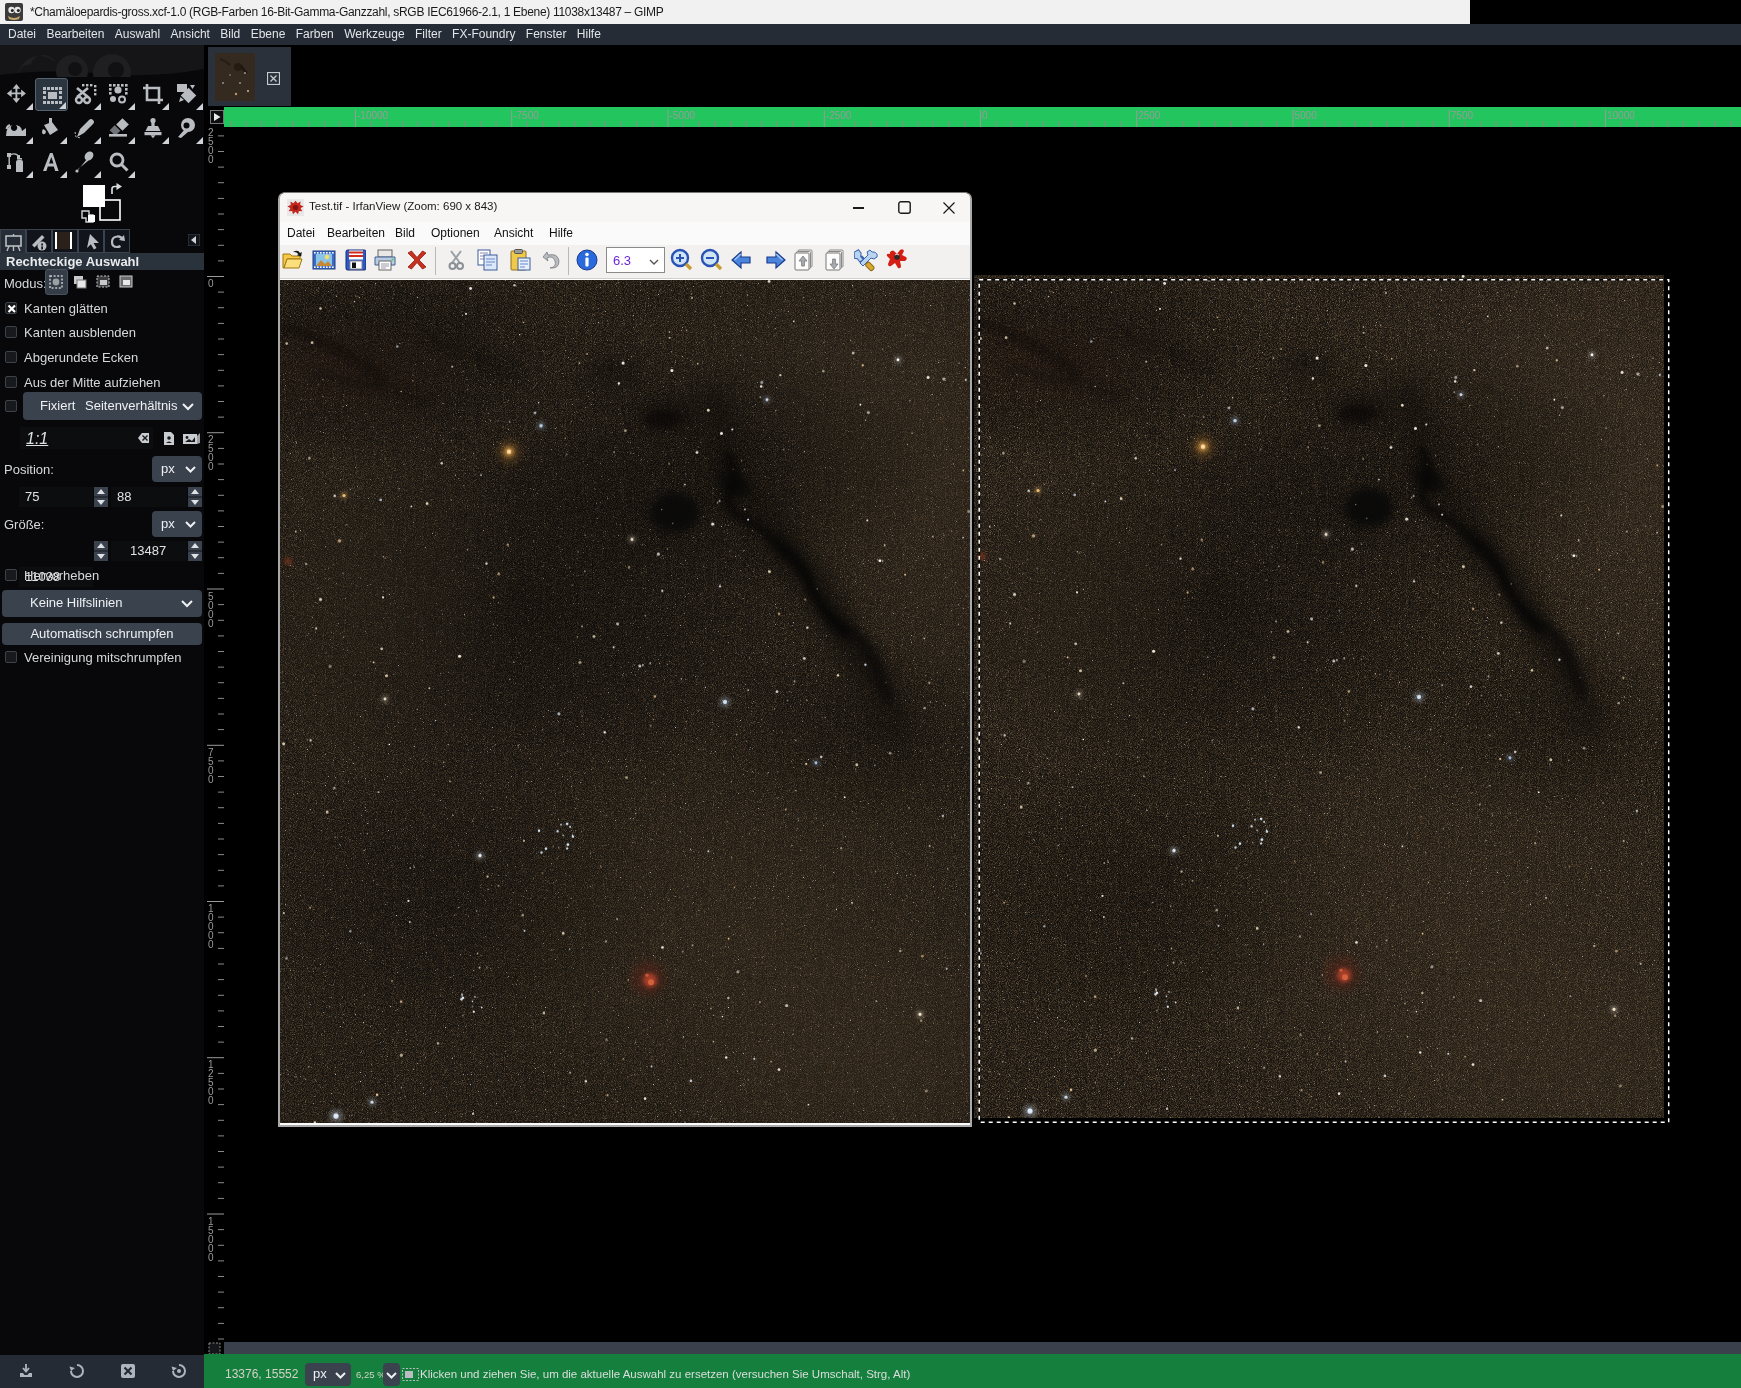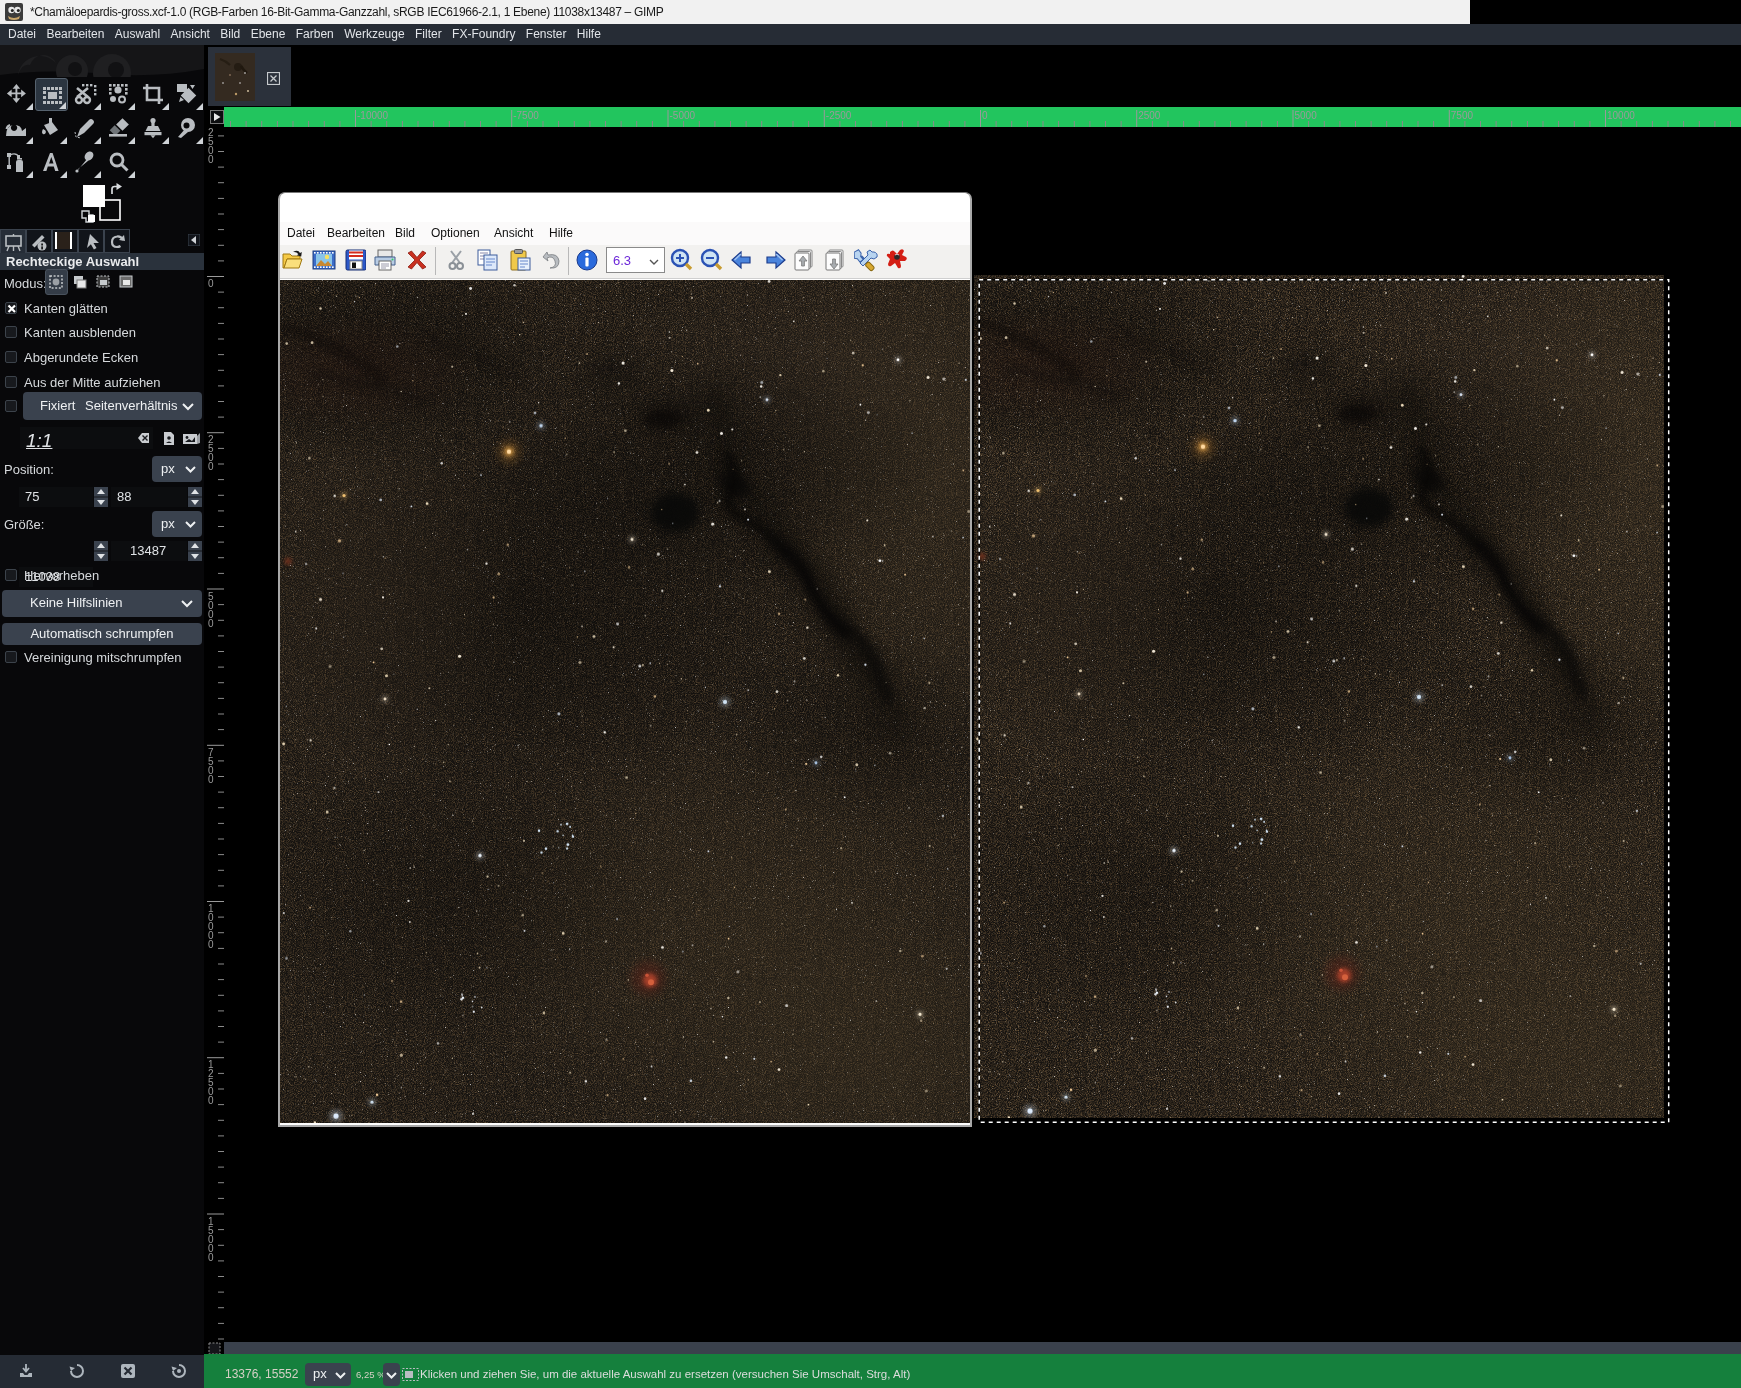--- a/index.html
+++ b/index.html
@@ -341,21 +341,21 @@
     <div class="cb" style="left:5px;top:376px"></div>
     <span class="lbl" style="left:24px;top:375px">Aus der Mitte aufziehen</span>
     <div class="cb" style="left:5px;top:400px"></div>
     <div class="btn" style="left:23px;top:392px;width:179px;height:28px">
       <span style="position:absolute;left:17px;top:6px">Fixiert</span>
       <span style="position:absolute;left:62px;top:6px">Seitenverhältnis</span>
       <svg width="12" height="8" style="position:absolute;right:8px;top:11px">
         <path d="M1 1 l5 5 5-5" stroke="#eef0f2" stroke-width="2" fill="none"></path>
       </svg>
     </div>
-    <div class="entry" style="left:20px;top:427px;width:133px;height:22px;font-style:italic;font-size:19px">
+    <div class="entry" style="left:20px;top:427px;width:133px;height:22px;font-style:italic;font-size:16px">
       <span style="position:absolute;left:6px;top:3px;text-decoration:underline">1:1</span>
       <svg width="15" height="12" style="position:absolute;right:4px;top:5px">
         <path d="M4 6 L8 1 h7 v10 h-7 z" fill="#c9ccd0"></path>
         <path d="M8.5 3.5 l5 5 m0 -5 l-5 5" stroke="#17191d" stroke-width="1.4"></path>
       </svg>
     </div>
     <svg width="14" height="15" style="position:absolute;left:162px;top:431px">
       <path d="M2 1 h7 l3 3 v10 h-10 z" fill="#c9ccd0"></path>
       <circle cx="7" cy="7" r="1.8" fill="#17191d"></circle>
       <path d="M4 12 q3 -3 6 0 z" fill="#17191d"></path>
@@ -1323,20 +1323,35 @@
       <circle cx="105" cy="420" r="1.5" fill="#e8d8c0"></circle>
       <circle cx="487" cy="120" r="3.6" fill="#d0dcEC" opacity="0.3" filter="url(#blur2R)"></circle>
       <circle cx="487" cy="120" r="1.4" fill="#d0dcEC"></circle>
     </g>
   </svg>
 <svg class="abs" style="left:974px;top:274px" width="697" height="851">
 <rect x="5.2" y="5.8" width="689.5" height="842.5" fill="none" stroke="#000" stroke-width="1.5"></rect>
 <rect x="5.2" y="5.8" width="689.5" height="842.5" fill="none" stroke="#fff" stroke-width="1.5" stroke-dasharray="4 4"></rect>
 </svg>
 <div class="abs" id="iv">
+    <div class="abs" id="ivtitle">
+<svg width="17" height="17" style="position:absolute;left:7px;top:6px" viewBox="0 0 20 20">
+<rect x="0" y="0" width="20" height="20" fill="#e8e8e8"></rect>
+<path d="M10 2 l2.5 3 3.5 -2 -0.5 4 4 1.5 -3.5 2.5 2 3.5 -4 -0.5 -1 4 -3 -3 -3 3 -1 -4 -4 0.5 2 -3.5 L0.5 8.5 4.5 7 4 3 l3.5 2 z" fill="#c2281e"></path>
+<circle cx="10" cy="10" r="3" fill="#801512"></circle>
+      </svg>
+<span style="position:absolute;left:29px;top:7px">Test.tif - IrfanView (Zoom: 690 x 843)</span>
+<div style="position:absolute;left:573px;top:14px;width:11px;height:1.6px;background:#1a1a1a"></div>
+<svg width="13" height="13" style="position:absolute;left:618px;top:8px">
+        <rect x="0.8" y="0.8" width="11.4" height="11.4" fill="none" stroke="#1a1a1a" stroke-width="1.4" rx="2"></rect>
+      </svg>
+<svg width="12" height="12" style="position:absolute;left:663px;top:9px">
+        <path d="M0.5 0.5 L11.5 11.5 M11.5 0.5 L0.5 11.5" stroke="#1a1a1a" stroke-width="1.2"></path>
+      </svg>
+</div>
     <div class="abs" id="ivmenu">
       <span style="position:absolute;left:7px">Datei</span>
       <span style="position:absolute;left:47px">Bearbeiten</span>
       <span style="position:absolute;left:115px">Bild</span>
       <span style="position:absolute;left:151px">Optionen</span>
       <span style="position:absolute;left:214px">Ansicht</span>
       <span style="position:absolute;left:269px">Hilfe</span>
     </div>
     <div class="abs" id="ivtools">
       <svg width="24" height="24" viewBox="0 0 24 24" style="position:absolute;left:1px;top:3px">

